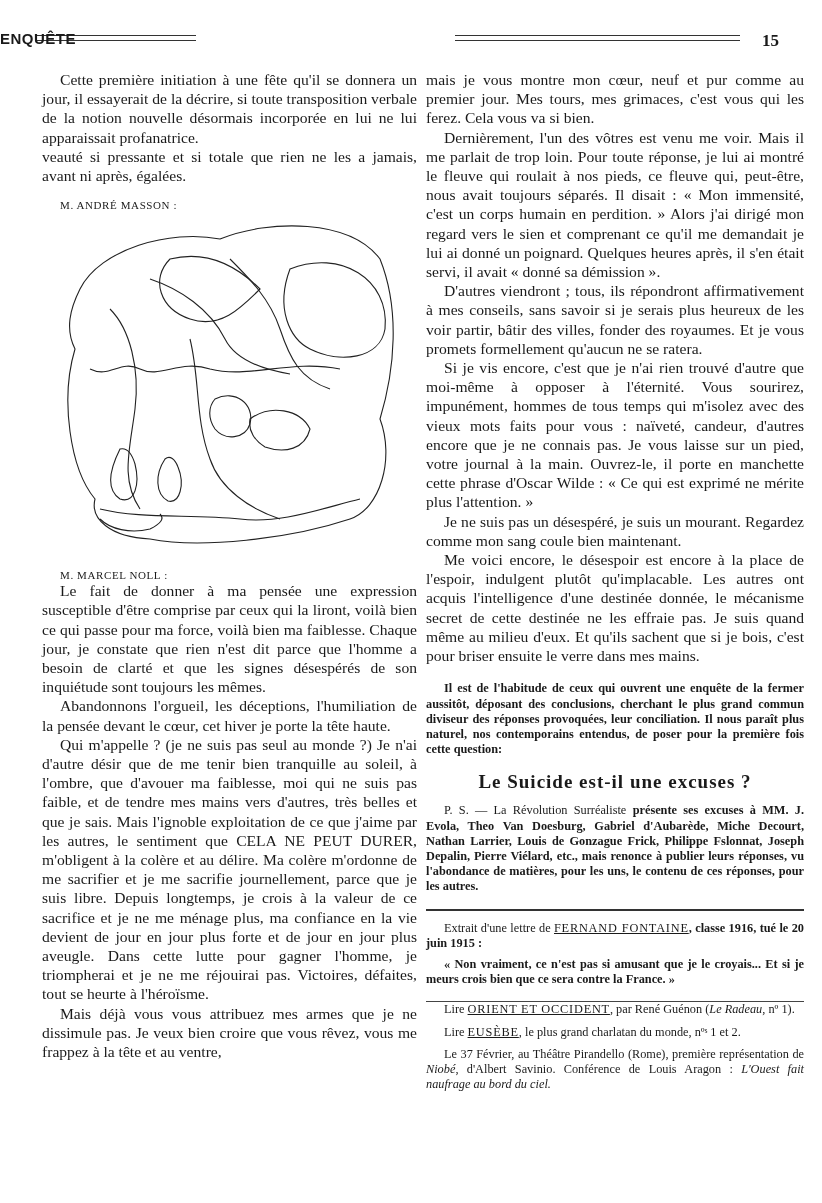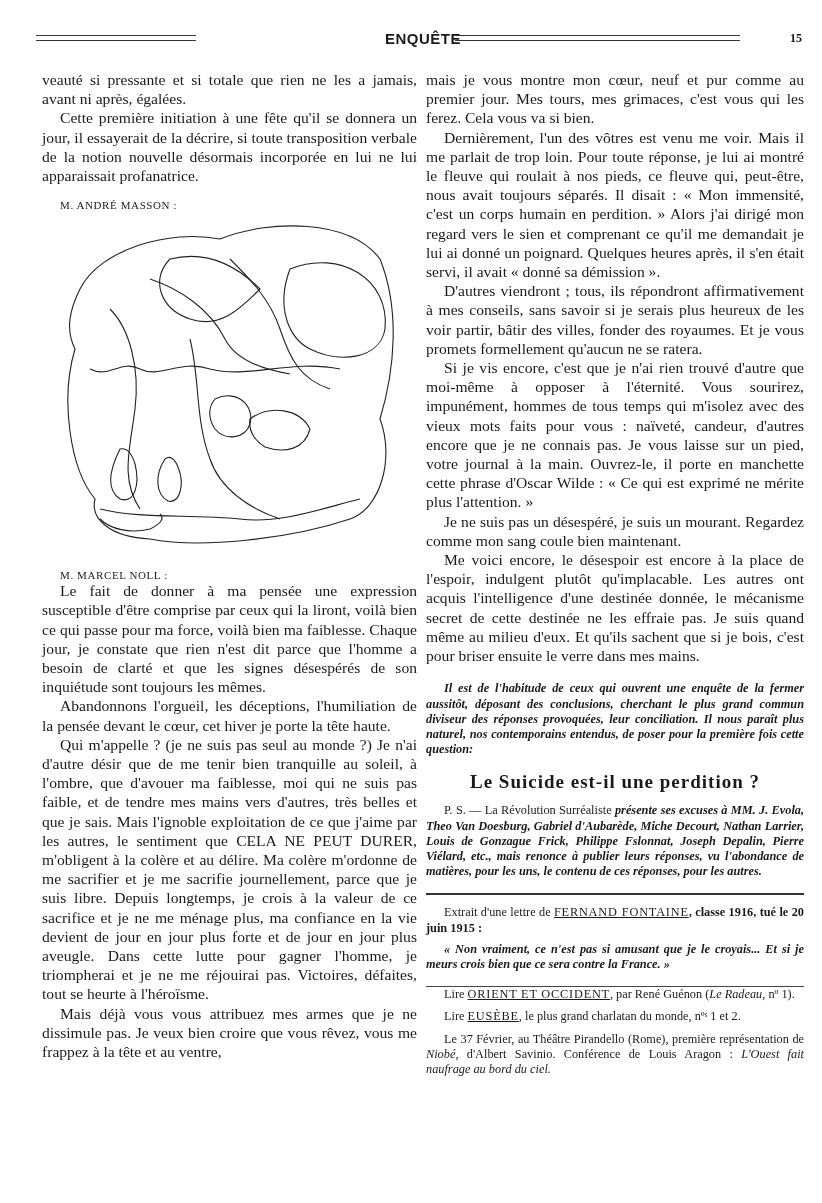--- a/index.html
+++ b/index.html
@@ -1,54 +1,54 @@
 <!DOCTYPE html>
 <html><head>
 <meta charset="utf-8">
 <style>
   html, body { margin: 0; padding: 0; background: #ffffff; }
   body { width: 822px; height: 1203px; position: relative; overflow: hidden; color: #1a1a1a;
          font-family: "Liberation Serif", "DejaVu Serif", serif; }
-  .header-title { position: absolute; top: 30px; left: 0; width: 790px; text-align: center;
+  .header-title { position: absolute; top: 30px; left: 0; width: 790px; text-align: left;
                   font-family: "Liberation Sans", "DejaVu Sans", sans-serif; font-weight: bold;
-                  font-size: 15px; letter-spacing: 0.5px; padding-left: 28px; }
-  .page-num { position: absolute; top: 31px; left: 790px; font-weight: bold; font-size: 12px; }
+                  font-size: 15px; letter-spacing: 0.5px; }
+  .page-num { position: absolute; top: 31px; left: 762px; font-weight: bold; font-size: 17px; }
   .rule-l, .rule-r { position: absolute; height: 4px; border-top: 1px solid #333; border-bottom: 1px solid #333; }
   .rule-l { top: 35px; left: 36px; width: 160px; }
   .rule-r { top: 35px; left: 318px; width: 117px; }
   .rule-r2 { left: 455px; width: 285px; }
   .col { position: absolute; top: 70px; }
   .col-left { left: 42px; width: 375px; }
   .col-right { left: 426px; width: 378px; }
   .para { font-size: 15.6px; line-height: 19.2px; text-align: justify; margin: 0; }
   .para.indent { text-indent: 18px; }
   .speaker { font-size: 11px; letter-spacing: 0.6px; margin: 0; text-indent: 18px; }
   .illustration { display: block; margin: 0 auto; }
   .small { font-size: 12.3px; line-height: 15.2px; text-align: justify; margin: 0; }
   .small.indent { text-indent: 18px; }
-  .italic-bold { font-style: italic; font-weight: bold; }
+  .italic-bold { font-weight: bold; }
   .q-title { font-size: 19px; font-weight: bold; letter-spacing: 1px; text-align: center; margin: 0;
              font-family: "Liberation Serif", "DejaVu Serif", serif; }
   .divider { border: 0; border-top: 2px solid #333; margin: 0; height: 0; }
   .divider.thin { border-top: 1px solid #444; }
   .caps { letter-spacing: 0.8px; text-decoration: underline; }
 </style>
 </head>
 <body>
 
 <div>
   <div class="rule-l"></div>
   <div class="header-title">ENQUÊTE</div>
   <div class="rule-r rule-r2"></div>
   <div class="page-num">15</div>
 </div>
 
 <div class="col col-left">
+  <p class="para indent">Cette première initiation à une fête qu'il se donnera un jour, il essayerait de la décrire, si toute transposition verbale de la notion nouvelle désormais incorporée en lui ne lui apparaissait profanatrice.</p>
   <p class="para">veauté si pressante et si totale que rien ne les a jamais, avant ni après, égalées.</p>
-  <p class="para indent">Cette première initiation à une fête qu'il se donnera un jour, il essayerait de la décrire, si toute transposition verbale de la notion nouvelle désormais incorporée en lui ne lui apparaissait profanatrice.</p>
   <p class="speaker" style="margin-top:14px">M. ANDRÉ MASSON :</p>
 
   <svg class="illustration" width="360" height="340" viewBox="0 0 360 340" style="margin-top:8px" fill="none" stroke="#222" stroke-width="1.1">
     <title>line drawing by André Masson</title>
     <path d="M30 70 C50 30 120 10 170 20 C220 0 300 0 330 40 C350 90 345 150 330 200 C345 240 330 290 300 300 C240 320 150 330 100 320 C60 318 40 300 45 280 C20 250 10 180 25 130 C15 110 20 90 30 70 Z"></path>
     <path d="M240 50 C290 30 340 60 335 110 C330 140 290 145 260 130 C240 120 225 90 240 50 Z"></path>
     <path d="M120 40 C160 30 190 50 210 70 C190 90 170 110 140 100 C110 90 100 60 120 40 Z"></path>
     <path d="M60 90 C80 110 90 150 85 190 C80 230 70 260 90 290"></path>
     <path d="M140 120 C150 160 145 200 160 240 C170 270 200 290 230 300"></path>
     <path d="M70 230 C60 250 55 270 70 280 C85 285 90 265 85 245 C82 235 78 228 70 230 Z"></path>
@@ -72,21 +72,21 @@
 <div class="col col-right">
   <p class="para">mais je vous montre mon cœur, neuf et pur comme au premier jour. Mes tours, mes grimaces, c'est vous qui les ferez. Cela vous va si bien.</p>
   <p class="para indent">Dernièrement, l'un des vôtres est venu me voir. Mais il me parlait de trop loin. Pour toute réponse, je lui ai montré le fleuve qui roulait à nos pieds, ce fleuve qui, peut-être, nous avait toujours séparés. Il disait : « Mon immensité, c'est un corps humain en perdition. » Alors j'ai dirigé mon regard vers le sien et comprenant ce qu'il me demandait je lui ai donné un poignard. Quelques heures après, il s'en était servi, il avait « donné sa démission ».</p>
   <p class="para indent">D'autres viendront ; tous, ils répondront affirmativement à mes conseils, sans savoir si je serais plus heureux de les voir partir, bâtir des villes, fonder des royaumes. Et je vous promets formellement qu'aucun ne se ratera.</p>
   <p class="para indent">Si je vis encore, c'est que je n'ai rien trouvé d'autre que moi-même à opposer à l'éternité. Vous sourirez, impunément, hommes de tous temps qui m'isolez avec des vieux mots faits pour vous : naïveté, candeur, d'autres encore que je ne connais pas. Je vous laisse sur un pied, votre journal à la main. Ouvrez-le, il porte en manchette cette phrase d'Oscar Wilde : « Ce qui est exprimé ne mérite plus l'attention. »</p>
   <p class="para indent">Je ne suis pas un désespéré, je suis un mourant. Regardez comme mon sang coule bien maintenant.</p>
   <p class="para indent">Me voici encore, le désespoir est encore à la place de l'espoir, indulgent plutôt qu'implacable. Les autres ont acquis l'intelligence d'une destinée donnée, le mécanisme secret de cette destinée ne les effraie pas. Je suis quand même au milieu d'eux. Et qu'ils sachent que si je bois, c'est pour briser ensuite le verre dans mes mains.</p>
 
   <p class="small indent italic-bold" style="margin-top:16px">Il est de l'habitude de ceux qui ouvrent une enquête de la fermer aussitôt, déposant des conclusions, cherchant le plus grand commun diviseur des réponses provoquées, leur conciliation. Il nous paraît plus naturel, nos contemporains entendus, de poser pour la première fois cette question:</p>
 
-  <p class="q-title" style="margin-top:14px">Le Suicide est-il une perdition ?</p>
+  <p class="q-title" style="margin-top:14px">Le Suicide est-il une excuses ?</p>
 
   <p class="small indent" style="margin-top:10px">
     <span>P. S. — La Révolution Surréaliste</span>
     <span class="italic-bold">présente ses excuses à MM. J. Evola, Theo Van Doesburg, Gabriel d'Aubarède, Miche Decourt, Nathan Larrier, Louis de Gonzague Frick, Philippe Fslonnat, Joseph Depalin, Pierre Viélard, etc., mais renonce à publier leurs réponses, vu l'abondance de matières, pour les uns, le contenu de ces réponses, pour les autres.</span>
   </p>
 
   <hr class="divider" style="margin-top:14px">
 
   <p class="small indent" style="margin-top:10px">
     <span>Extrait d'une lettre de </span><span class="caps">FERNAND FONTAINE</span><span style="font-weight:bold">, classe 1916, tué le 20 juin 1915 :</span>

